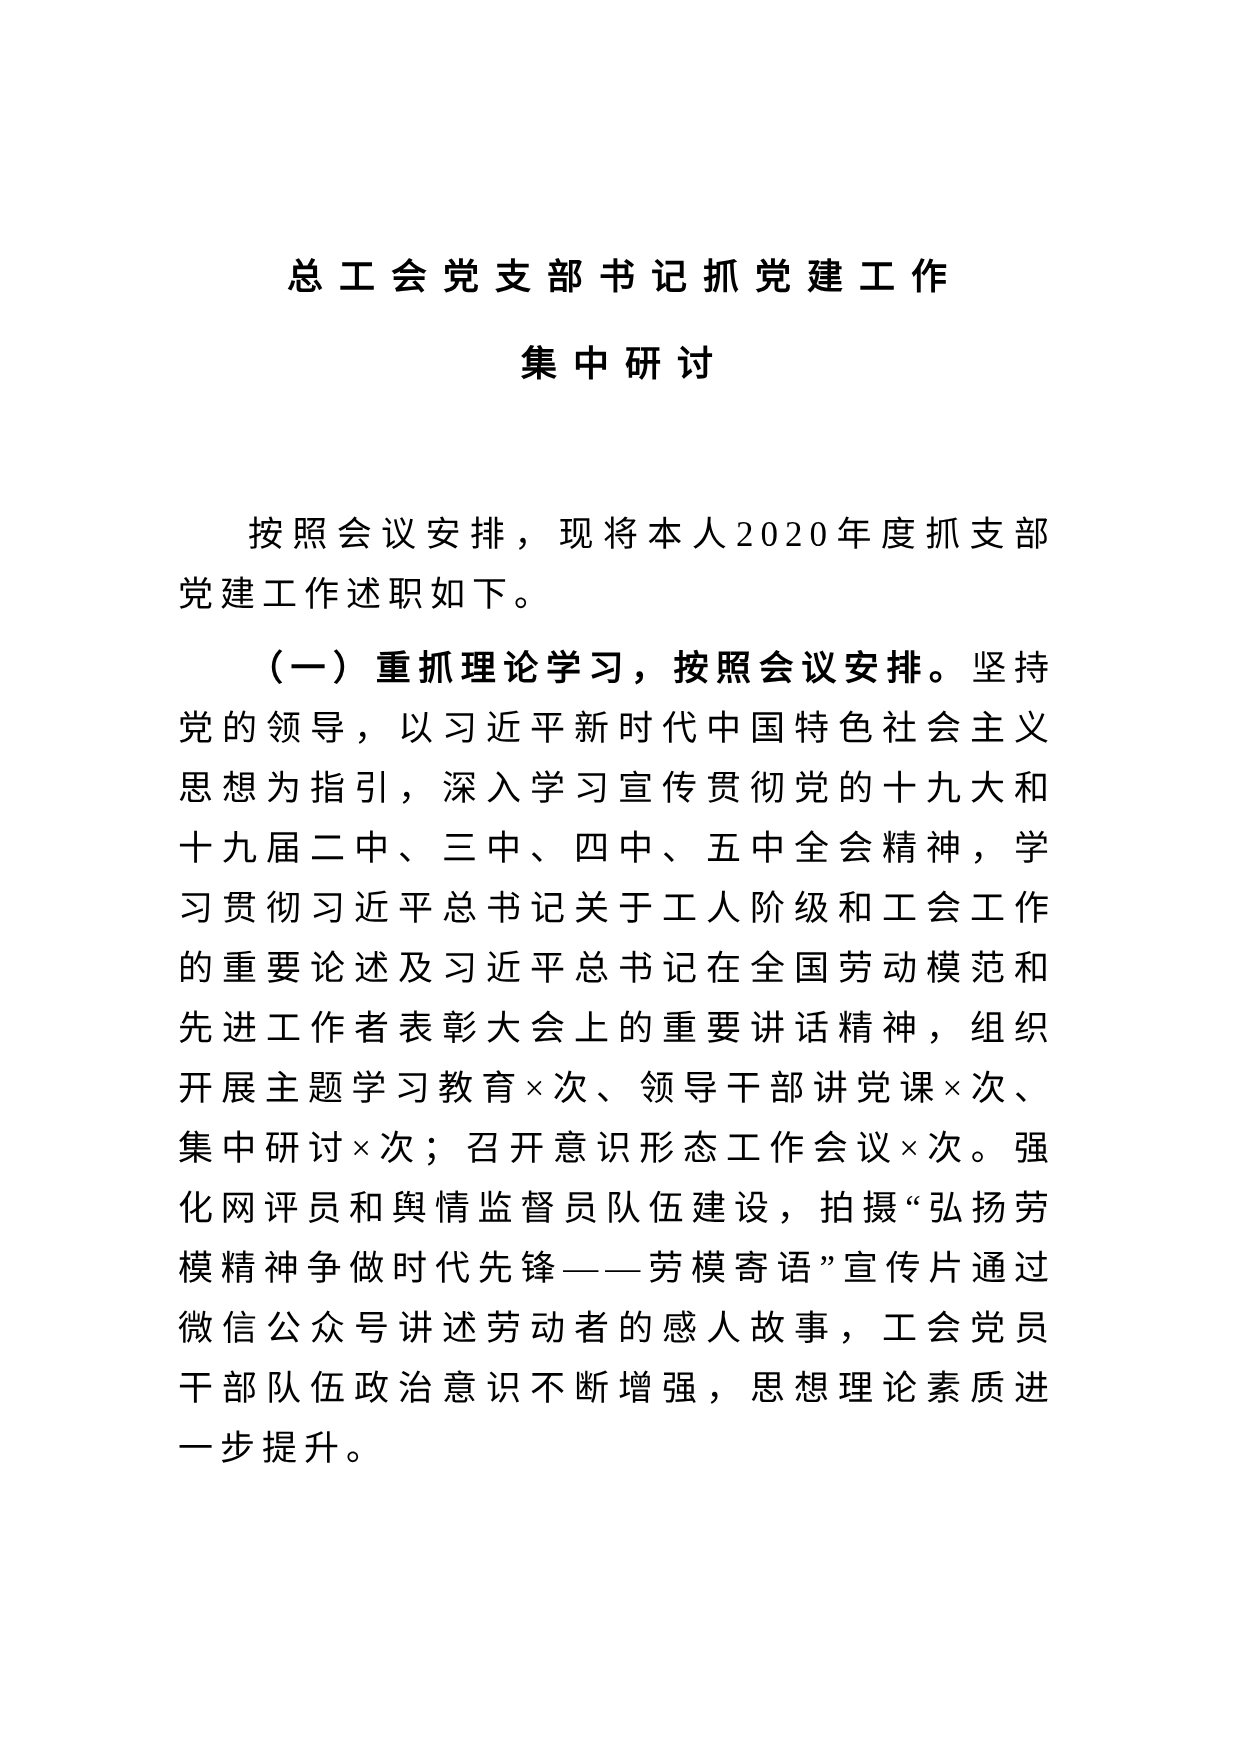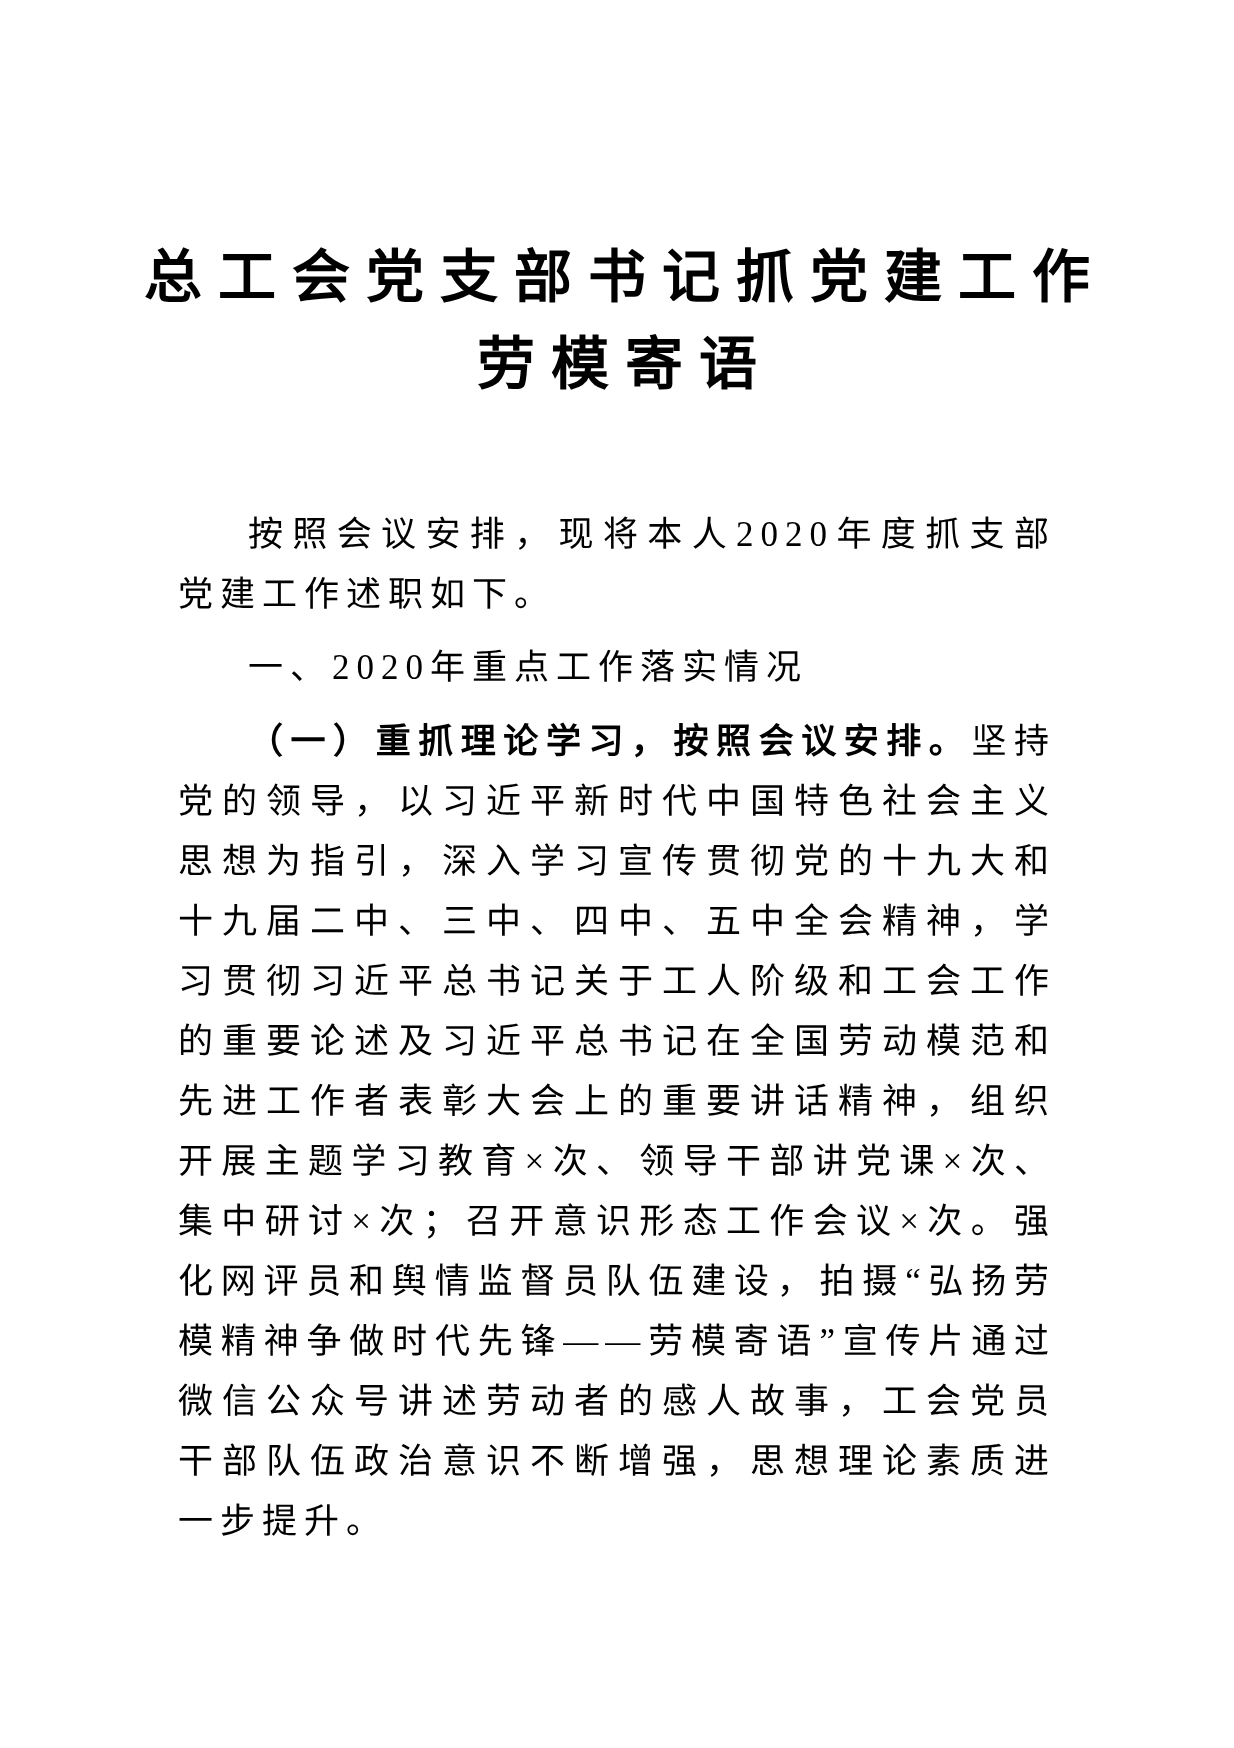--- a/index.html
+++ b/index.html
@@ -19,21 +19,21 @@
     width: 1234px;
     height: 1748px;
     background: #ffffff;
     box-sizing: border-box;
   }
   .doc-title {
     margin: 233px 0 0 0;
     text-align: center;
     font-family: "Liberation Sans", "DejaVu Sans", sans-serif;
     font-weight: 700;
-    font-size: 58px;
+    font-size: 36px;
     line-height: 87px;
     letter-spacing: 16px;
     
     padding-left: 16px;
   }
   .doc-title .title-line {
     white-space: nowrap;
   }
   .doc-body {
     margin: 98px 165px 0 165px;
@@ -55,28 +55,27 @@
     font-family: "Liberation Sans", "DejaVu Sans", sans-serif;
   }
 </style>
 </head>
 <body>
 
 <div class="page">
 
   <h1 class="doc-title">
     <div class="title-line">总工会党支部书记抓党建工作</div>
-    <div class="title-line">劳模寄语</div>
+    <div class="title-line">集中研讨</div>
   </h1>
 
   <div class="doc-body">
 
     <p>按照会议安排，现将本人2020年度抓支部党建工作述职如下。</p>
 
-    <p>一、2020年重点工作落实情况</p>
 
     <p>
       <span class="lead-bold">（一）重抓理论学习，按照会议安排。</span><span>坚持党的领导，以习近平新时代中国特色社会主义思想为指引，深入学习宣传贯彻党的十九大和十九届二中、三中、四中、五中全会精神，学习贯彻习近平总书记关于工人阶级和工会工作的重要论述及习近平总书记在全国劳动模范和先进工作者表彰大会上的重要讲话精神，组织开展主题学习教育×次、领导干部讲党课×次、集中研讨×次；召开意识形态工作会议×次。强化网评员和舆情监督员队伍建设，拍摄“弘扬劳模精神争做时代先锋——劳模寄语”宣传片通过微信公众号讲述劳动者的感人故事，工会党员干部队伍政治意识不断增强，思想理论素质进一步提升。</span>
     </p>
 
   </div>
 
 </div>
 
 </body></html>

